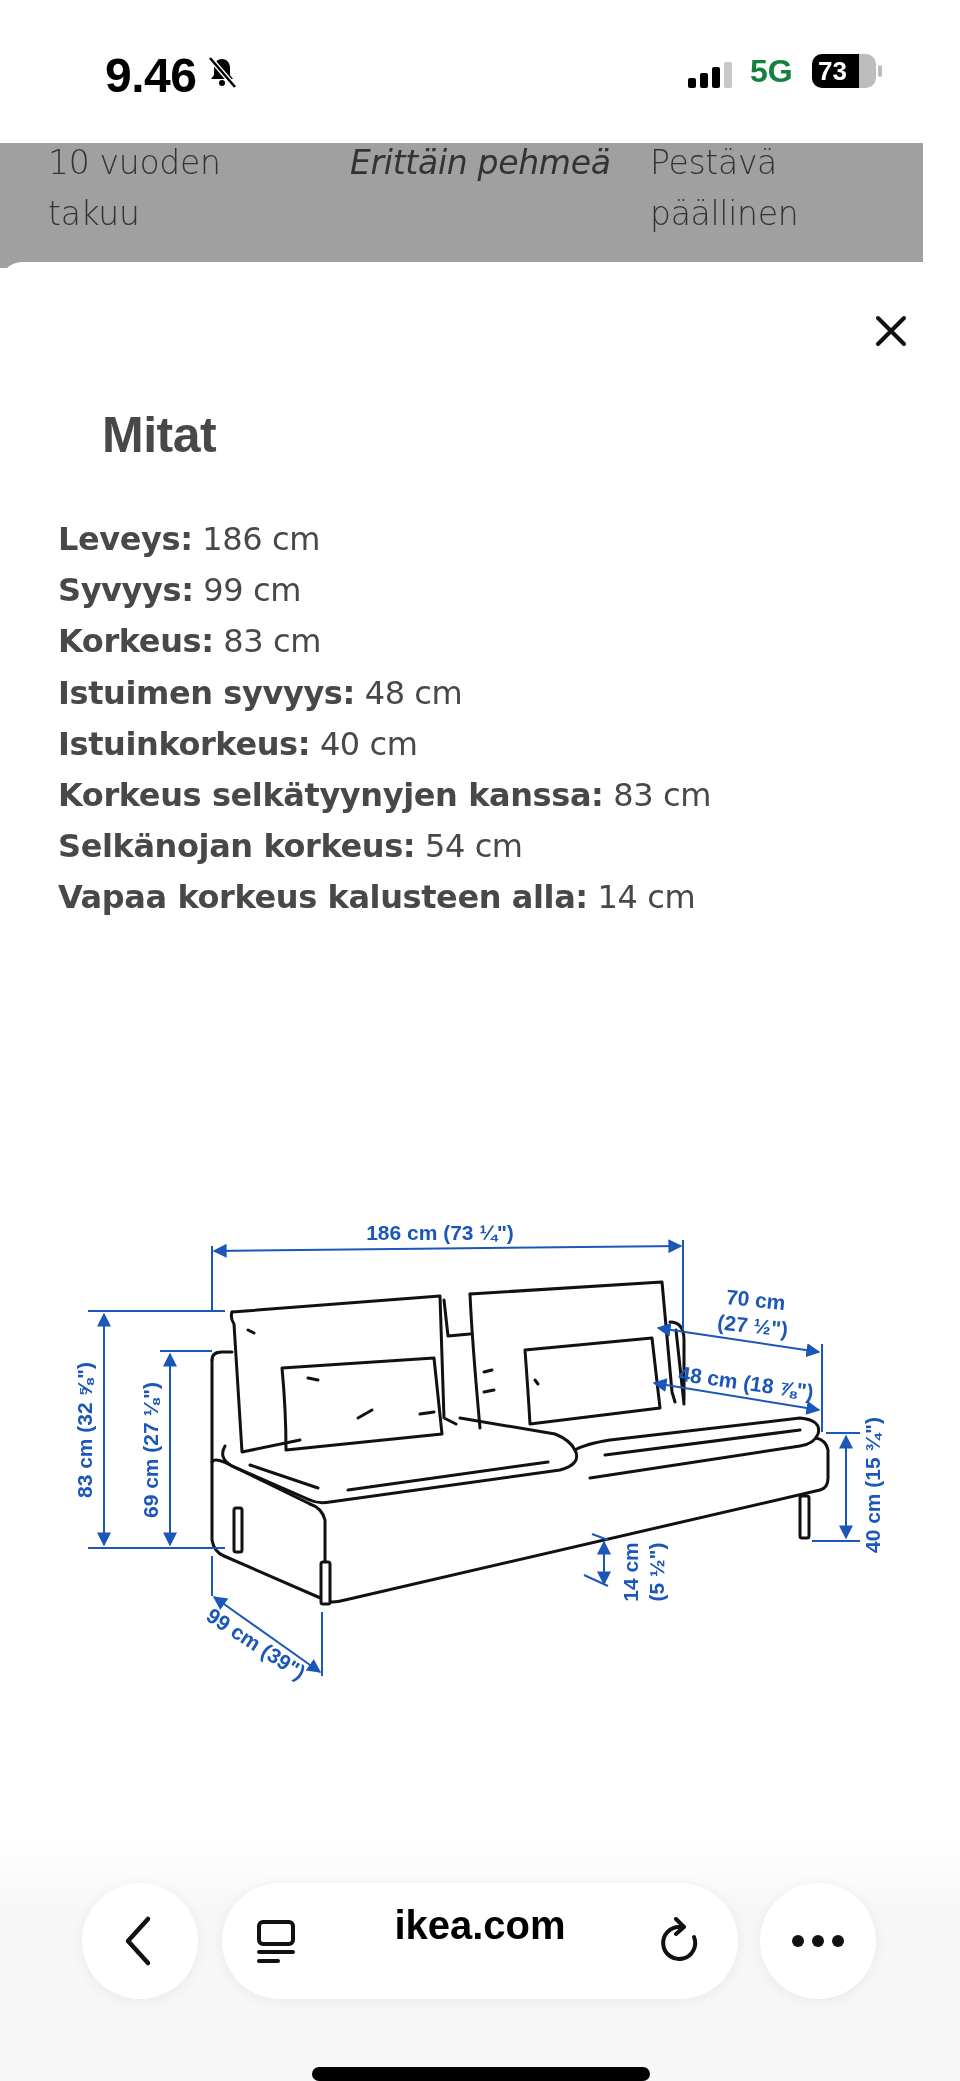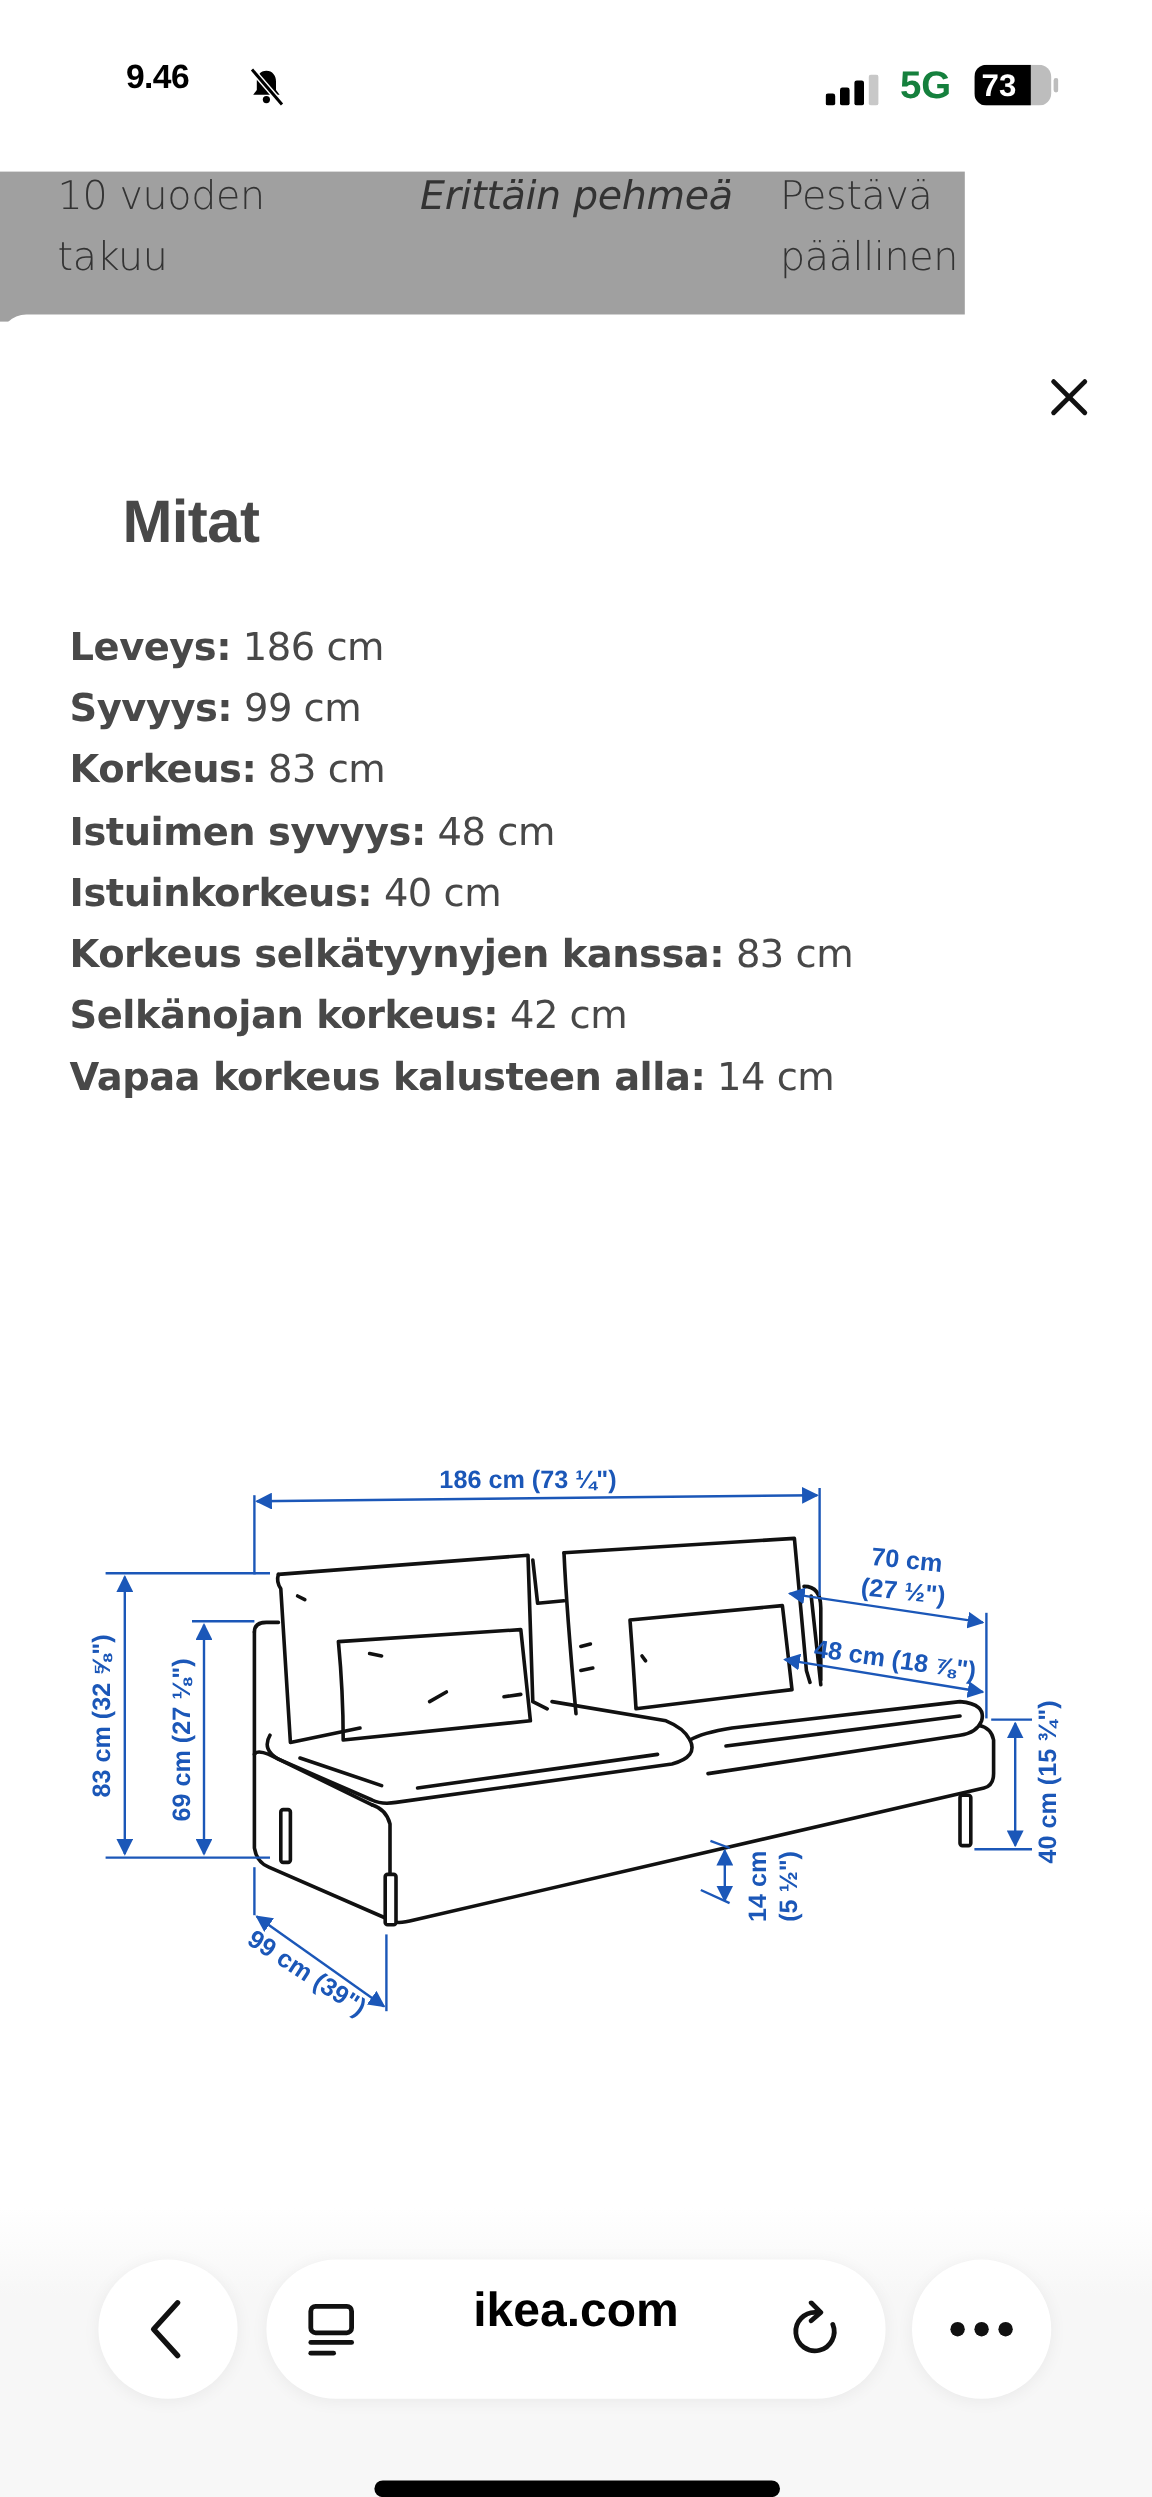--- a/index.html
+++ b/index.html
@@ -1,23 +1,23 @@
 <!DOCTYPE html>
 <html><head>
 <meta charset="utf-8">
 <style>
   html,body{margin:0;padding:0;}
   body{width:960px;height:2081px;position:relative;overflow:hidden;background:#ffffff;font-family:"Liberation Sans","DejaVu Sans",sans-serif;color:#111;}
   .statusbar{position:absolute;left:0;top:0;width:960px;height:143px;background:#fff;}
-  .sb-time{position:absolute;left:105px;top:48px;font-size:28px;font-weight:700;letter-spacing:-0.5px;color:#000;}
+  .sb-time{position:absolute;left:105px;top:48px;font-size:48px;font-weight:700;letter-spacing:-0.5px;color:#000;}
   .sb-bell{position:absolute;left:205px;top:55px;width:34px;height:34px;}
   .sb-signal{position:absolute;left:688px;top:62px;width:48px;height:26px;}
   .sb-5g{position:absolute;left:750px;top:53px;font-size:32px;font-weight:700;color:#15803d;}
   .sb-battery{position:absolute;left:812px;top:54px;width:70px;height:34px;}
-  .overlay{position:absolute;left:0;top:143px;width:804px;height:125px;background:#a0a0a0;overflow:hidden;}
+  .overlay{position:absolute;left:0;top:143px;width:883px;height:125px;background:#a0a0a0;overflow:hidden;padding-left:40px;}
   .feature{position:absolute;top:0;font-size:33px;line-height:51px;color:#333;font-family:"DejaVu Sans","Liberation Sans",sans-serif;font-weight:300;letter-spacing:-0.3px;}
   .sheet{position:absolute;left:0;top:262px;width:960px;height:1819px;background:#fff;border-radius:22px 22px 0 0;}
   .close-btn{position:absolute;left:866px;top:306px;width:50px;height:50px;cursor:pointer;}
   .title{position:absolute;left:58px;top:406px;font-size:50px;font-weight:700;color:#484848;font-family:Liberation Sans, sans-serif;letter-spacing:-0.5px;margin-left:44px;}
   .dims{position:absolute;left:58px;top:514px;margin:0;padding:0;list-style:none;}
   .dims li{font-size:32px;line-height:51.2px;color:#484848;font-family:"DejaVu Sans","Liberation Sans",sans-serif;white-space:nowrap;letter-spacing:-0.4px;}
   .dims .lbl{font-weight:700;}
   .dims .val{font-weight:400;}
   .diagram{position:absolute;left:0;top:1180px;width:960px;height:560px;}
   .diagram text{font-family:"Liberation Sans","DejaVu Sans",sans-serif;font-weight:700;fill:#1b57b8;}
@@ -80,21 +80,21 @@
 
 <div class="title">Mitat</div>
 
 <ul class="dims">
   <li><span class="lbl">Leveys:</span><span class="val"> 186 cm</span></li>
   <li><span class="lbl">Syvyys:</span><span class="val"> 99 cm</span></li>
   <li><span class="lbl">Korkeus:</span><span class="val"> 83 cm</span></li>
   <li><span class="lbl">Istuimen syvyys:</span><span class="val"> 48 cm</span></li>
   <li><span class="lbl">Istuinkorkeus:</span><span class="val"> 40 cm</span></li>
   <li><span class="lbl">Korkeus selkätyynyjen kanssa:</span><span class="val"> 83 cm</span></li>
-  <li><span class="lbl">Selkänojan korkeus:</span><span class="val"> 42 cm</span></li>
+  <li><span class="lbl">Selkänojan korkeus:</span><span class="val"> 54 cm</span></li>
   <li><span class="lbl">Vapaa korkeus kalusteen alla:</span><span class="val"> 14 cm</span></li>
 </ul>
 
 <svg class="diagram" viewBox="0 1180 960 560">
   <defs>
     <marker id="ah" viewBox="0 0 10 10" refX="9" refY="5" markerWidth="7" markerHeight="7" orient="auto-start-reverse">
       <path d="M0 0 L10 5 L0 10 z" fill="#1b57b8"></path>
     </marker>
   </defs>
 

